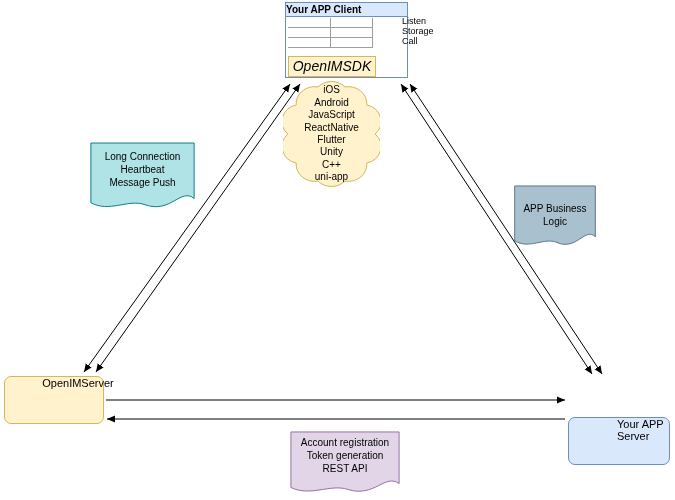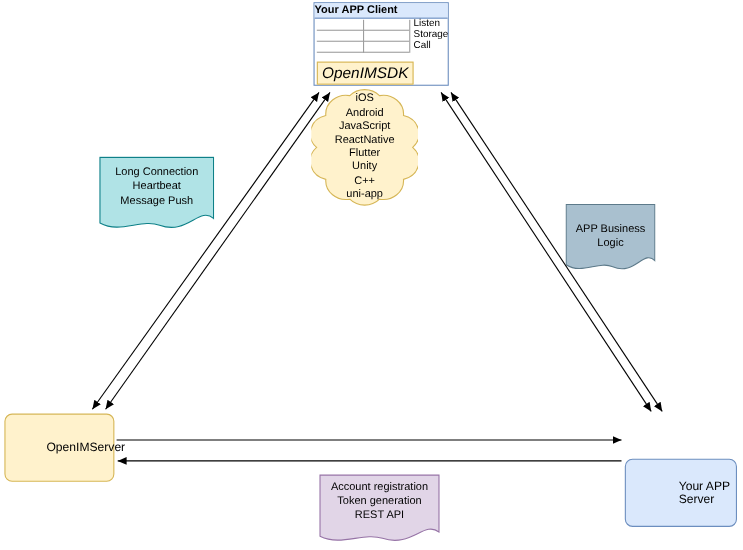--- a/index.html
+++ b/index.html
@@ -13,43 +13,43 @@
 
   
   .client-box{position:absolute;left:285px;top:2px;width:123px;height:76px;
     background:#fff;border:1px solid #6c8ebf;box-sizing:border-box;z-index:2;}
   .client-title{height:13px;background:#dae8fc;border-bottom:1px solid #6c8ebf;
     font-size:10px;font-weight:bold;text-align:left;line-height:13px;}
   .grid{position:absolute;left:2px;top:15px;width:84px;height:30px;border-right:1px solid #9e9e9e;}
   .gv{position:absolute;left:42px;top:0;bottom:0;width:1px;background:#9e9e9e;}
   .gh{position:absolute;left:0;right:0;height:1px;background:#9e9e9e;}
   .rowlabels{position:absolute;left:90px;top:13px;font-size:9px;line-height:10px;}
-  .rowlabels div{height:10px;white-space:nowrap;}
+  .rowlabels div{height:10px;white-space:nowrap;margin-left:26px;}
   .sdk-box{position:absolute;left:2px;top:53px;width:88px;height:21px;
     background:#fff2cc;border:1px solid #d6b656;box-sizing:border-box;
     font-size:14px;text-align:center;line-height:19px;font-style:italic;}
 
   
   .cloud{position:absolute;left:283px;top:80px;width:97px;height:108px;z-index:2;}
   .cloud svg{position:absolute;inset:0;width:100%;height:100%;}
   .cloud-text{position:absolute;inset:0;display:flex;flex-direction:column;
     justify-content:center;text-align:center;font-size:10px;line-height:12.4px;}
 
   
   .callout{position:absolute;z-index:2;}
   .callout svg{position:absolute;inset:0;width:100%;height:100%;}
   .callout .txt{position:relative;text-align:center;font-size:10px;line-height:13px;}
   .doc-teal{fill:#b0e3e6;stroke:#0e8088;}
   .doc-gray{fill:#a9c0cf;stroke:#5d7a8a;}
   .doc-purple{fill:#e1d5e7;stroke:#9673a6;}
   .callout path{stroke-width:1;vector-effect:non-scaling-stroke;}
 
   
-  .node{position:absolute;height:62px;border-radius:7px;box-sizing:border-box;
-    display:flex;align-items:center;justify-content:center;font-size:11px;z-index:2;padding-left:48px;}
+  .node{position:absolute;height:48px;border-radius:7px;box-sizing:border-box;
+    display:flex;justify-content:center;font-size:11px;z-index:2;padding-left:48px;}
   .node-yellow{left:4px;top:376px;width:100px;background:#fff2cc;border:1px solid #d6b656;}
   .node-blue{left:568px;top:376px;width:102px;background:#dae8fc;border:1px solid #6c8ebf;margin-top:41px;}
 
   .cloud path{vector-effect:non-scaling-stroke;}
 </style>
 </head>
 <body>
 
 <div id="canvas">
 

